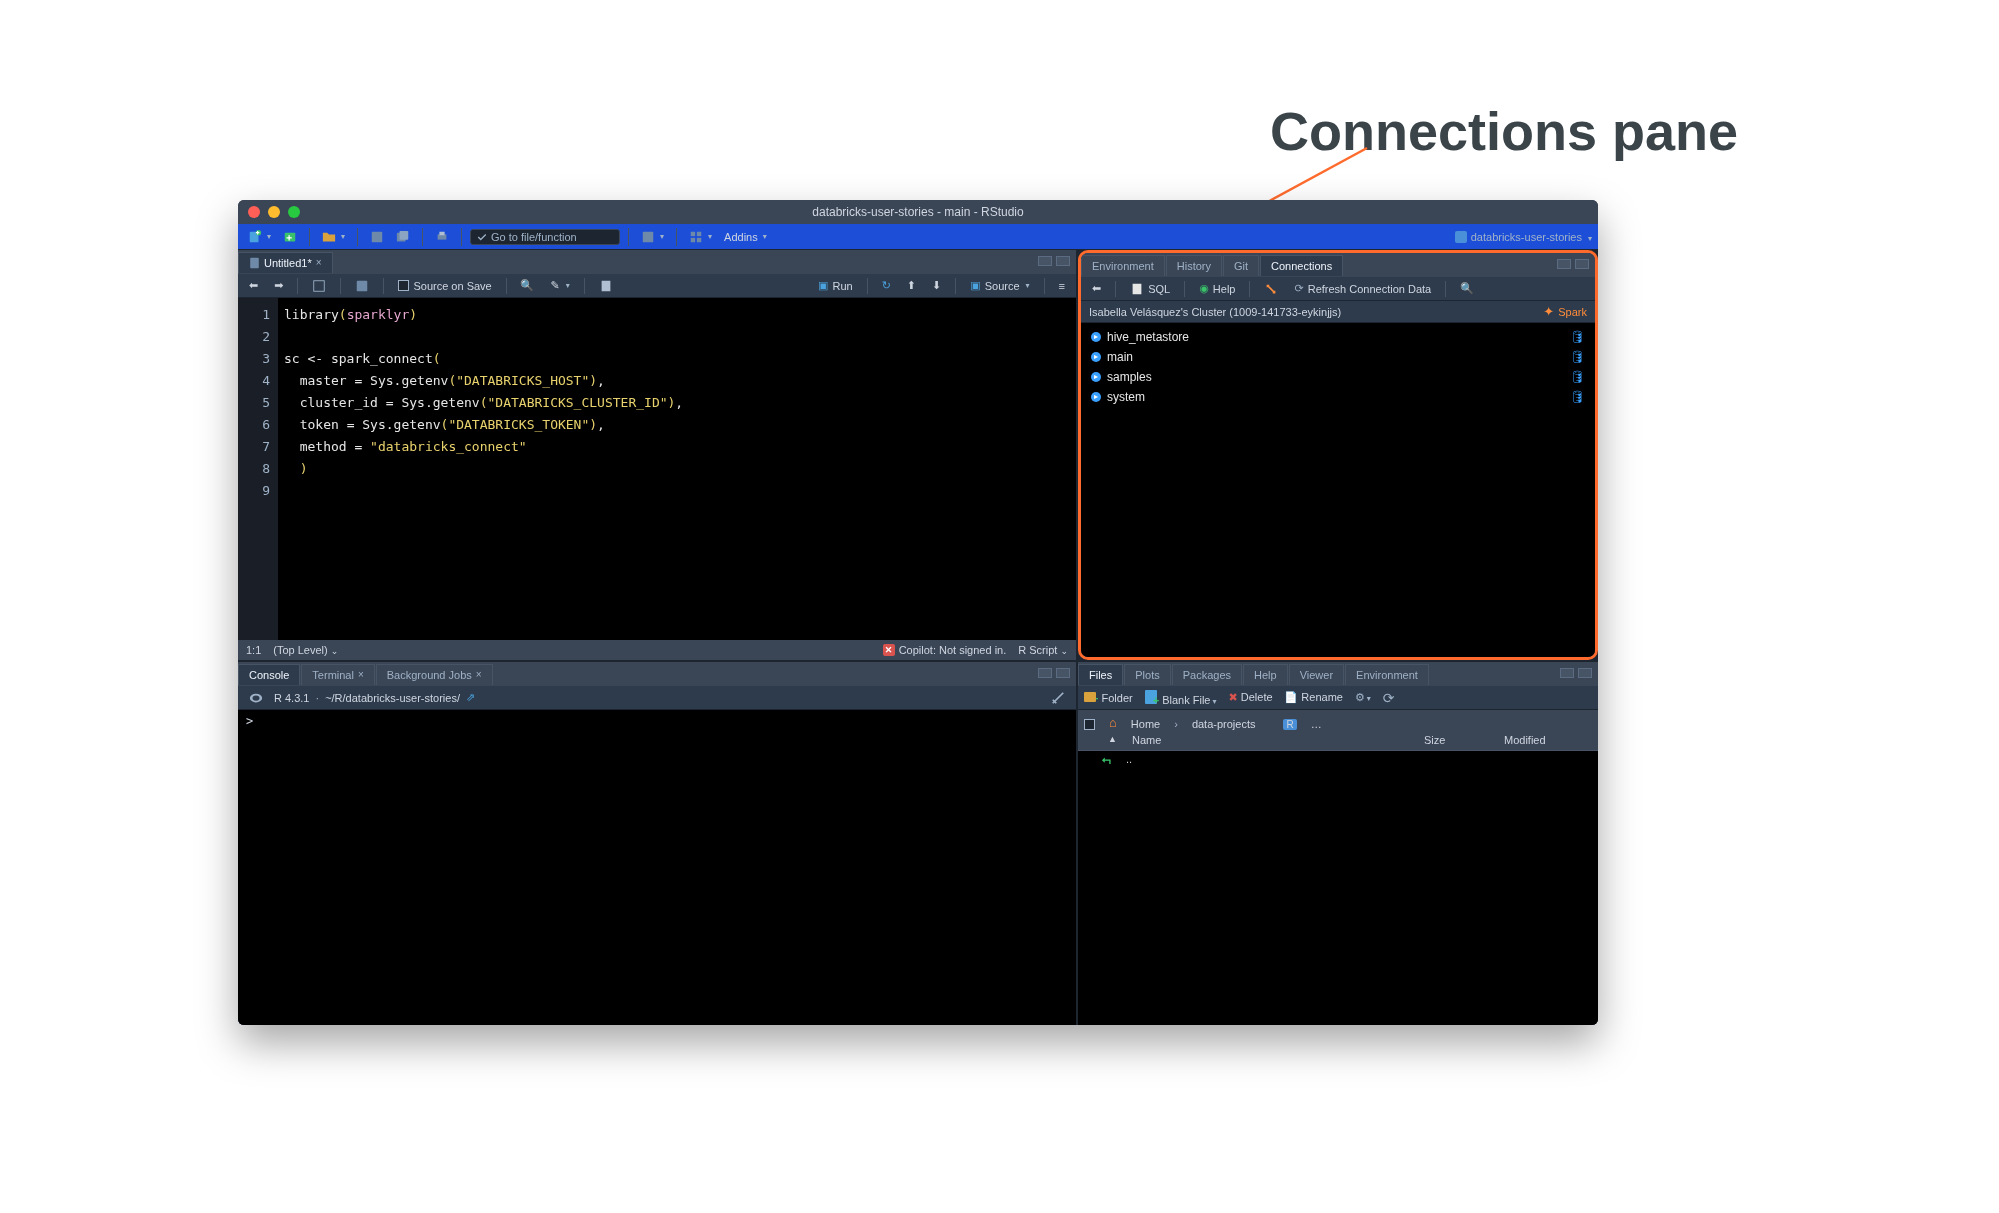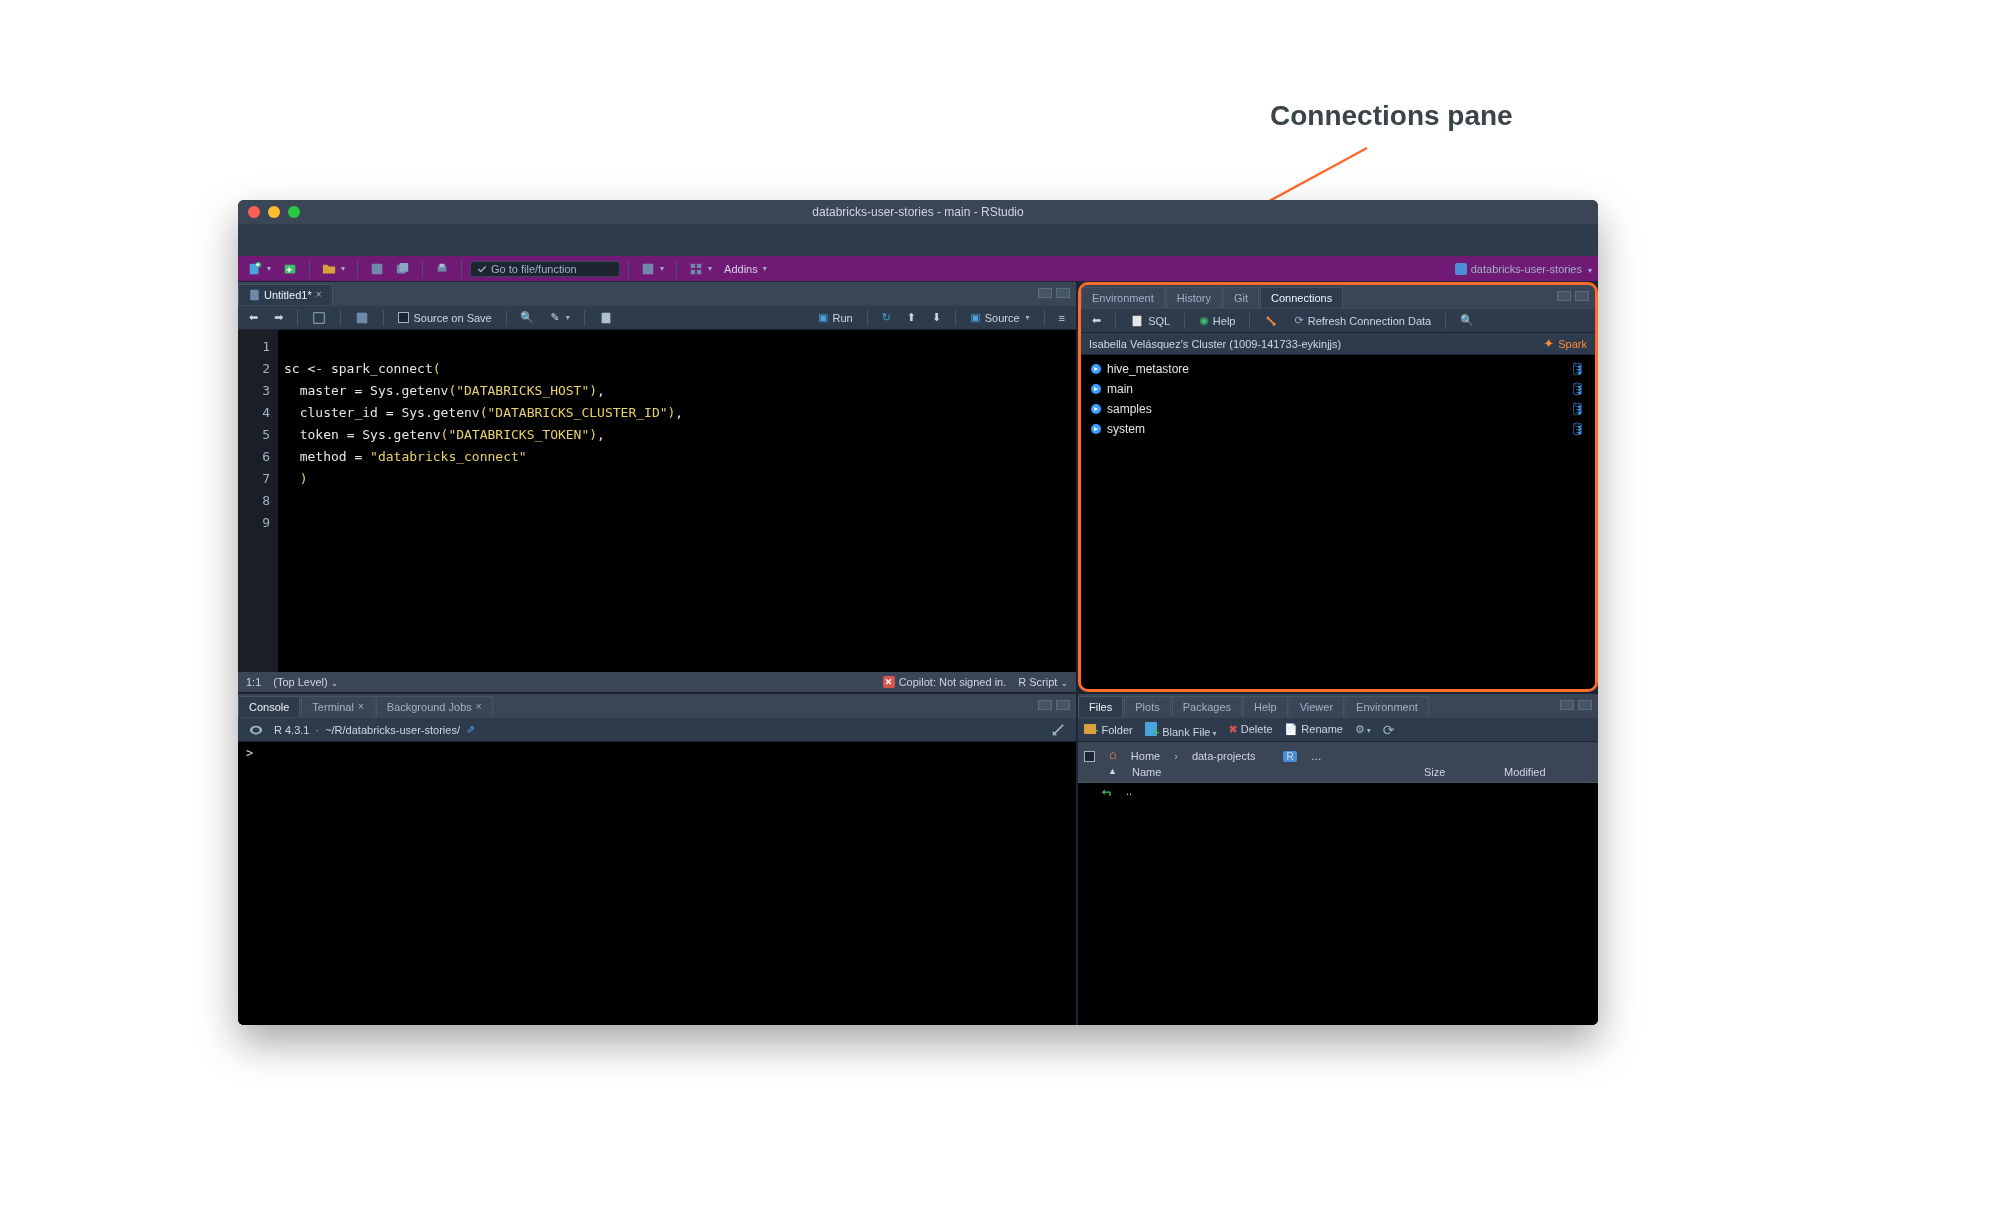--- a/index.html
+++ b/index.html
@@ -30,24 +30,24 @@
   .traffic { display: flex; gap: 8px; padding-left: 10px; }
   .dot { width: 12px; height: 12px; border-radius: 50%; }
   .dot.red { background:#ff5f57; }
   .dot.yellow { background:#febc2e; }
   .dot.green { background:#28c840; }
   .title-text { position:absolute; left:0; right:0; text-align:center; color:#cfd6e0; font-size:12px; }
 
   
   .main-toolbar {
     height: 26px;
-    background: #701a75;
+    background: #1d4ed8;
     border-bottom: 1px solid #1d2531;
     display: flex; align-items: center; padding: 0 6px; gap: 4px;
-    font-size: 11px; color:#cfd6e0;margin-top:32px;
+    font-size: 11px; color:#cfd6e0;
   }
   .tb-btn { display:flex; align-items:center; gap:3px; padding:1px 4px; border-radius:2px; }
   .tb-sep { width:1px; height:18px; background:#475465; margin:0 4px; }
   .ico { width:14px; height:14px; display:inline-block; }
   .caret::after { content:"▾"; font-size:8px; margin-left:2px; color:#9fb2c7; }
   .gotofile { background:#1d2531; border:1px solid #3a4556; border-radius:3px; padding:1px 6px; font-size:11px; color:#9fb2c7; width:150px; display:flex; align-items:center; gap:4px; }
   .proj-name { margin-left:auto; display:flex; align-items:center; gap:4px; color:#9fb2c7; }
   .cube-ico { width:12px; height:12px; background:#4a90d9; border-radius:2px; display:inline-block; }
 
   
@@ -115,21 +115,21 @@
   .up-arrow { color:#3ac26b; font-weight:bold; }
   .folder-ico { width:12px; height:10px; display:inline-block; background:#5a6b82; border-radius:1px; position:relative; }
   .blank-ico { width:12px; height:14px; display:inline-block; background:#4aa3df; border-radius:1px; }
   .gear-ico::before { content:"⚙"; color:#9fb2c7; }
   .refresh-ico::before { content:"⟳"; color:#9fb2c7; font-size:14px; }
   .home-ico::before { content:"⌂"; color:#ff8c3a; font-size:13px; }
 
   
   .callout-label {
     position:absolute; left:1270px; top:100px;
-    font-size:28px; font-weight:700; color:#3a4449;
+    font-size:54px; font-weight:700; color:#3a4449;
   }
   .callout-line {
     position:absolute; left:1157px; top:144px; width:220px; height:120px;
     pointer-events:none; overflow:visible;
   }
 
   .proj-name .caret::after{ color:#9fb2c7; }
 </style>
 </head>
 <body>
@@ -291,20 +291,21 @@
             <div>2</div>
             <div>3</div>
             <div>4</div>
             <div>5</div>
             <div>6</div>
             <div>7</div>
             <div>8</div>
             <div>9</div>
           </div>
         <div class="code" id="code">
+            <div class="line"><span class="t-ident">library</span><span class="t-paren">(</span><span class="t-pink">sparklyr</span><span class="t-paren">)</span></div>
             <div class="line">&nbsp;</div>
             <div class="line"><span class="t-ident">sc </span><span class="t-op">&lt;- </span><span class="t-call">spark_connect</span><span class="t-paren">(</span></div>
             <div class="line"><span class="t-arg">  master </span><span class="t-op">= </span><span class="t-call">Sys.getenv</span><span class="t-paren">(</span><span class="t-str">"DATABRICKS_HOST"</span><span class="t-paren">)</span><span class="t-op">,</span></div>
             <div class="line"><span class="t-arg">  cluster_id </span><span class="t-op">= </span><span class="t-call">Sys.getenv</span><span class="t-paren">(</span><span class="t-str">"DATABRICKS_CLUSTER_ID"</span><span class="t-paren">)</span><span class="t-op">,</span></div>
             <div class="line"><span class="t-arg">  token </span><span class="t-op">= </span><span class="t-call">Sys.getenv</span><span class="t-paren">(</span><span class="t-str">"DATABRICKS_TOKEN"</span><span class="t-paren">)</span><span class="t-op">,</span></div>
             <div class="line"><span class="t-arg">  method </span><span class="t-op">= </span><span class="t-str">"databricks_connect"</span></div>
             <div class="line"><span class="t-paren">  )</span></div>
             <div class="line">&nbsp;</div>
           </div>
       </div>

